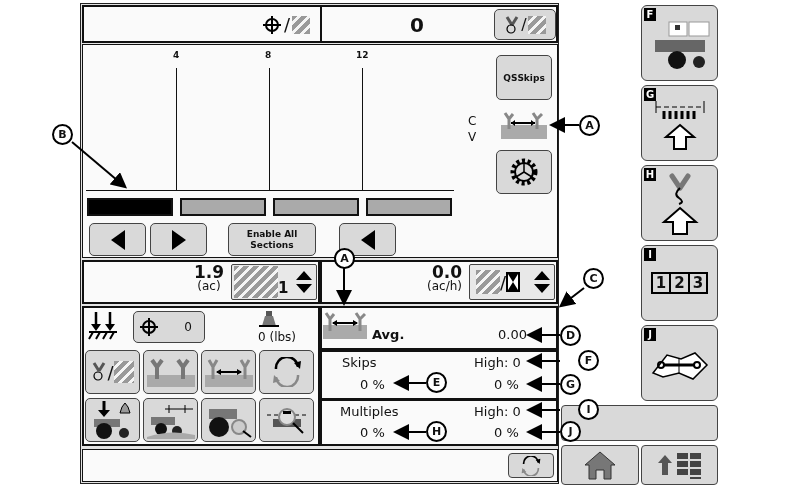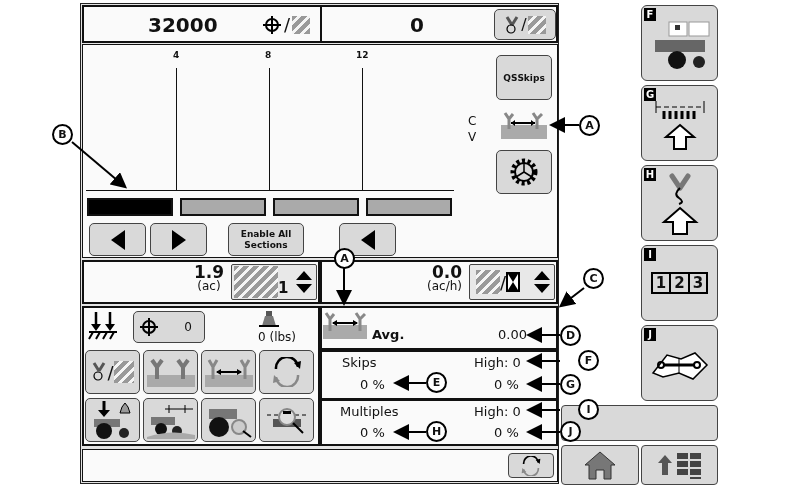--- a/index.html
+++ b/index.html
@@ -15,21 +15,20 @@
 .seg{position:absolute;top:198px;height:18px;border:2px solid #111;background:#aaa}
 .vline{position:absolute;width:1px;background:#111}
 .tick{position:absolute;font-size:9px;font-weight:bold}
 </style>
 </head>
 <body>
 
 <div class="frame"></div>
 
 <div class="panel" style="left:82px;top:5px;width:240px;height:38px;border-width:2px">
-  <span class="abs bold" style="left:64px;top:6px;font-size:20px">32000</span>
   <span class="abs" style="left:178px;top:7px;display:flex;align-items:center;gap:2px">
     <svg width="20" height="20" viewBox="0 0 20 20">
         <circle cx="10" cy="10" r="6" fill="none" stroke="#000" stroke-width="2"></circle>
         <line x1="10" y1="1" x2="10" y2="19" stroke="#000" stroke-width="2"></line>
         <line x1="1" y1="10" x2="19" y2="10" stroke="#000" stroke-width="2"></line>
       </svg>
     <span style="font-size:18px">/</span>
     <span class="hatch" style="display:inline-block;width:18px;height:18px"></span>
   </span>
 </div>
@@ -63,21 +62,21 @@
 <div class="btn" style="left:89px;top:223px;width:57px;height:33px">
   <svg width="14" height="20" viewBox="0 0 14 20">
       <path d="M14 0 L0 10 L14 20 Z" fill="#000"></path>
     </svg>
 </div>
 <div class="btn" style="left:150px;top:223px;width:57px;height:33px">
   <svg width="14" height="20" viewBox="0 0 14 20">
       <path d="M0 0 L14 10 L0 20 Z" fill="#000"></path>
     </svg>
 </div>
-<div class="btn" style="left:228px;top:223px;width:76px;height:33px;flex-direction:column;font-size:9px;font-weight:bold;line-height:11px">
+<div class="btn" style="left:228px;top:223px;width:88px;height:33px;flex-direction:column;font-size:9px;font-weight:bold;line-height:11px">
   <span>Enable All</span>
   <span>Sections</span>
 </div>
 <div class="btn" style="left:339px;top:223px;width:57px;height:33px">
   <svg width="14" height="20" viewBox="0 0 14 20">
       <path d="M14 0 L0 10 L14 20 Z" fill="#000"></path>
     </svg>
 </div>
 
 <div class="btn" style="left:496px;top:55px;width:56px;height:45px;flex-direction:row;font-size:9px;font-weight:bold;line-height:12px">

